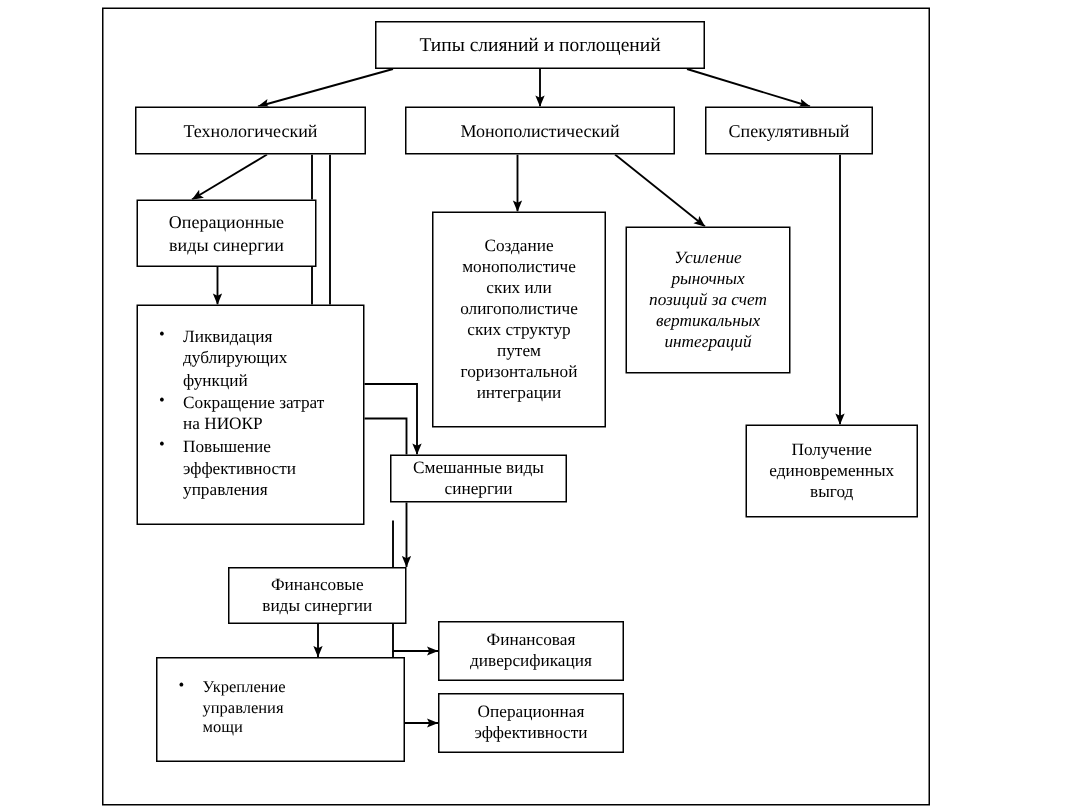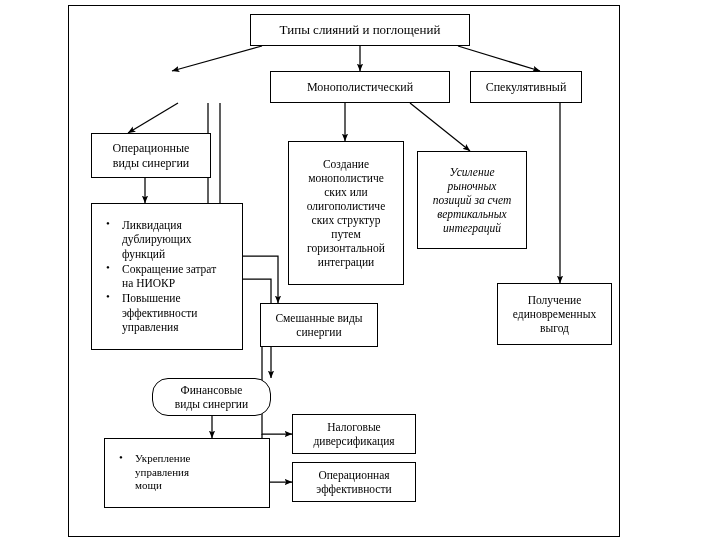--- a/index.html
+++ b/index.html
@@ -126,20 +126,23 @@
       <path d="M262,347 L262,434 L292,434" marker-end="url(#ah)"></path>
 
       <path d="M262,434 L262,482 L292,482" marker-end="url(#ah)"></path>
     </g>
   </svg>
 
   <div class="node fs-13" style="left:250px; top:14px; width:220px; height:32px;">
     <span class="txt">Типы слияний и поглощений</span>
   </div>
 
+  <div class="node fs-12" style="left:90px; top:71px; width:154px; height:32px;">
+    <span class="txt">Технологический</span>
+  </div>
   <div class="node fs-12" style="left:270px; top:71px; width:180px; height:32px;">
     <span class="txt">Монополистический</span>
   </div>
   <div class="node fs-12" style="left:470px; top:71px; width:112px; height:32px;">
     <span class="txt">Спекулятивный</span>
   </div>
 
   <div class="node fs-12" style="left:91px; top:133px; width:120px; height:45px;">
     <span class="txt">Операционные
 виды синергии</span>
@@ -176,40 +179,40 @@
 вертикальных
 интеграций</span>
   </div>
 
   <div class="node fs-11" style="left:497px; top:283px; width:115px; height:62px;">
     <span class="txt">Получение
 единовременных
 выгод</span>
   </div>
 
-  <div class="node fs-11" style="left:260px; top:303px; width:118px; height:44px;">
+  <div class="node fs-11" style="left:260px; top:303px; width:118px; height:32px;">
     <span class="txt">Смешанные виды
 синергии</span>
   </div>
 
-  <div class="node fs-11" style="left:152px; top:378px; width:119px; height:38px;border-radius:16px;">
+  <div class="node fs-11" style="left:152px; top:378px; width:119px; height:38px;">
     <span class="txt">Финансовые
 виды синергии</span>
   </div>
 
   <div class="listnode fs-105" style="left:104px; top:438px; width:166px; height:70px;">
     <ul>
       <li>Укрепление
 управления
 мощи</li>
     </ul>
   </div>
 
   <div class="node fs-11" style="left:292px; top:414px; width:124px; height:40px;">
-    <span class="txt">Налоговые
+    <span class="txt">Финансовая
 диверсификация</span>
   </div>
 
   <div class="node fs-11" style="left:292px; top:462px; width:124px; height:40px;">
     <span class="txt">Операционная
 эффективности</span>
   </div>
 
 </div>
 

